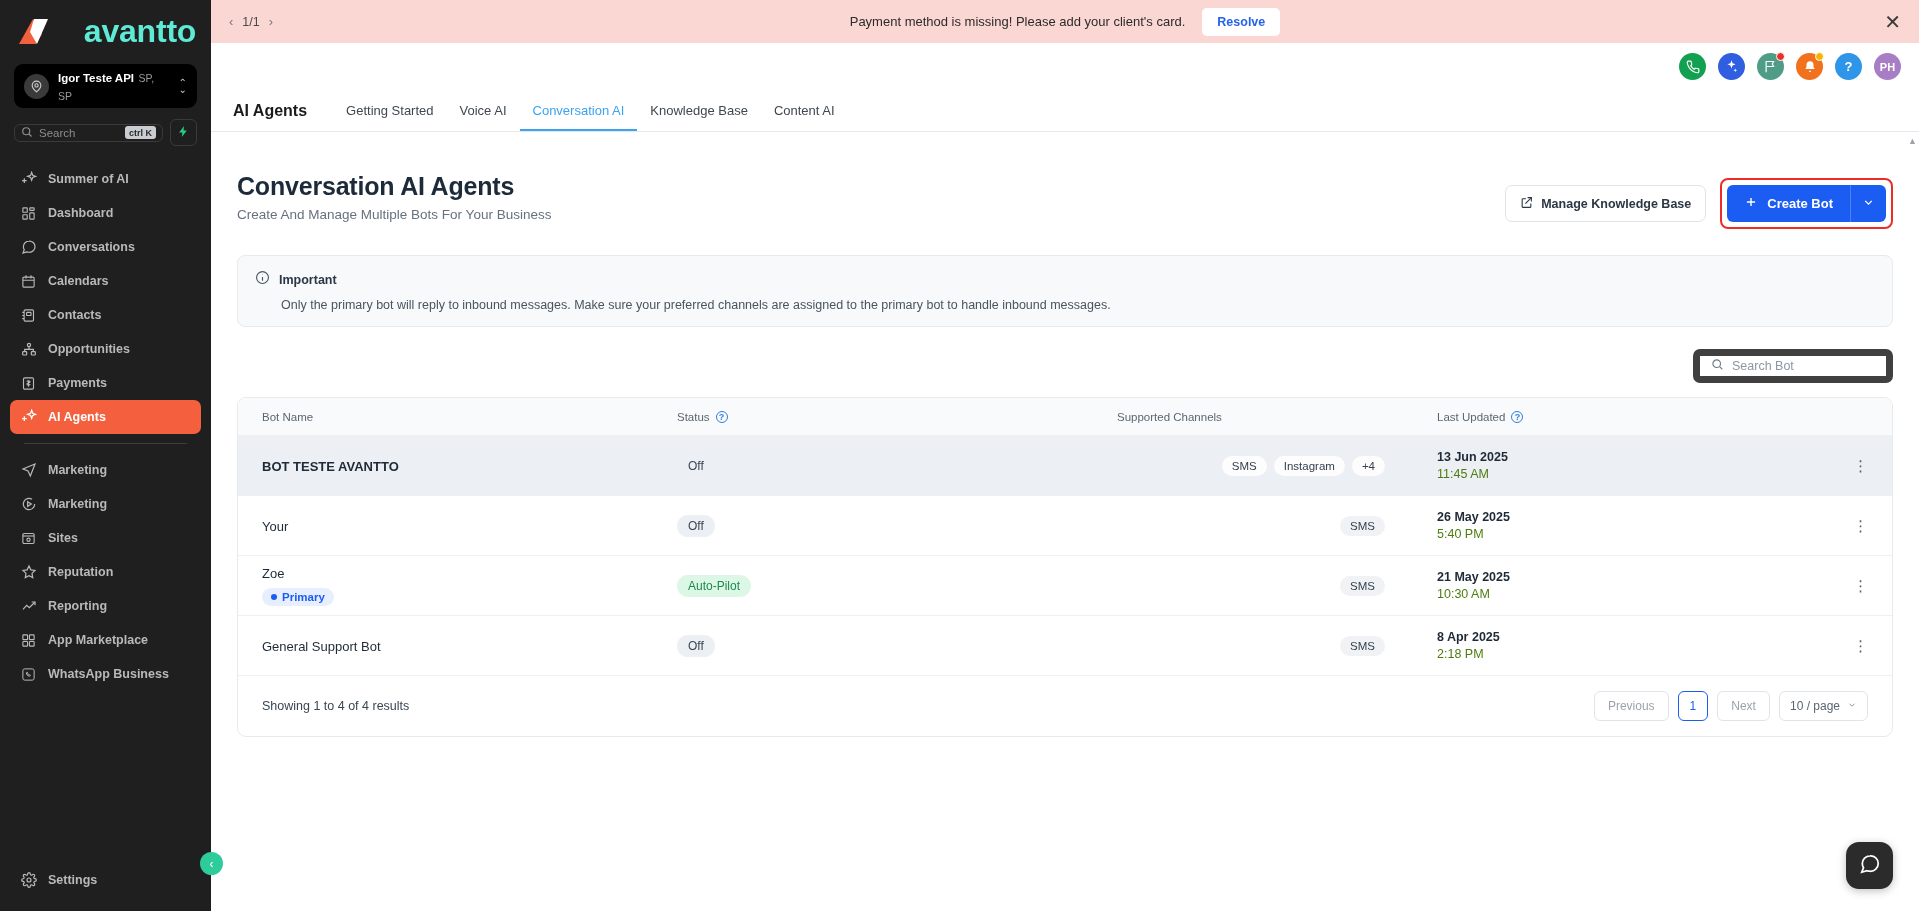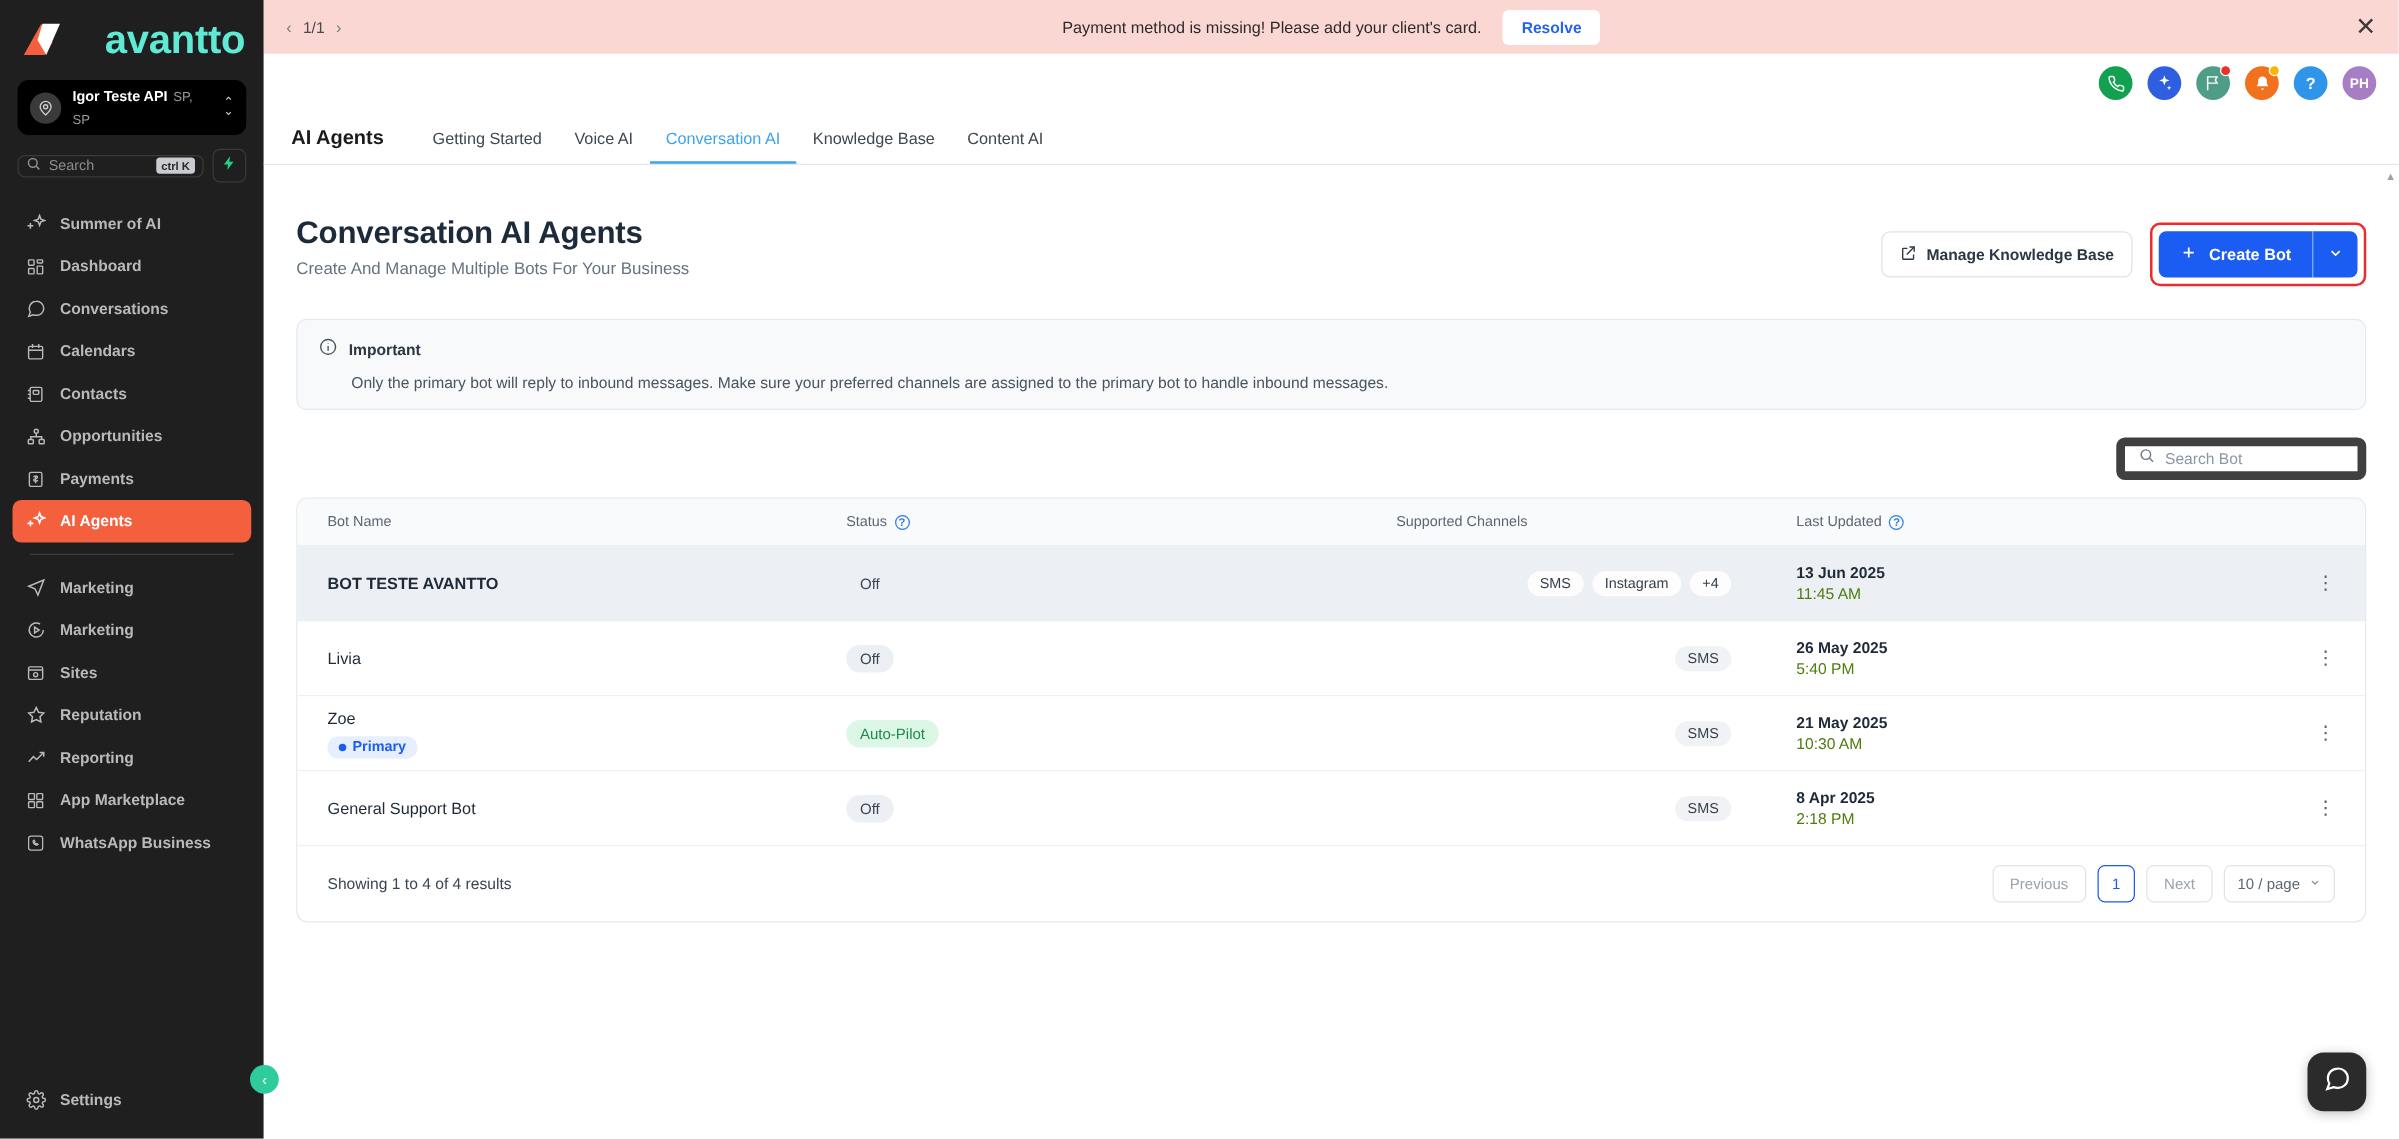--- a/index.html
+++ b/index.html
@@ -669,21 +669,21 @@
         <div class="c-upd">
           <div class="upd-date">13 Jun 2025</div>
           <div class="upd-time">11:45 AM</div>
         </div>
         <div class="c-menu">
             <span class="kebab">⋮</span>
           </div>
       </div>
 
       <div class="t-row">
-        <div class="c-name"><span class="bot-name">Livia</span></div>
+        <div class="c-name"><span class="bot-name">Your</span></div>
         <div class="c-status"><span class="status-pill">Off</span></div>
         <div class="c-chan body-al">
           <span class="chan-pill">SMS</span>
         </div>
         <div class="c-upd">
           <div class="upd-date">26 May 2025</div>
           <div class="upd-time">5:40 PM</div>
         </div>
         <div class="c-menu">
             <span class="kebab">⋮</span>

